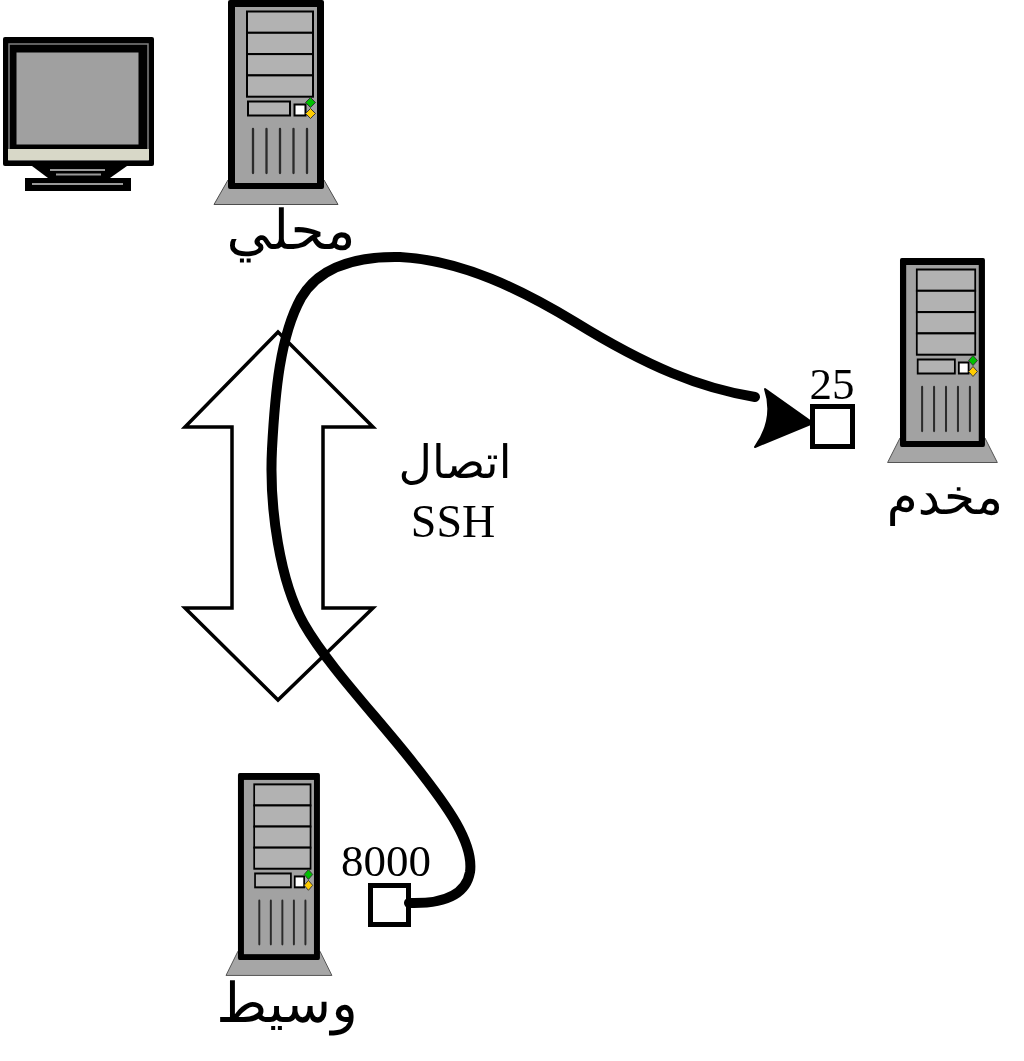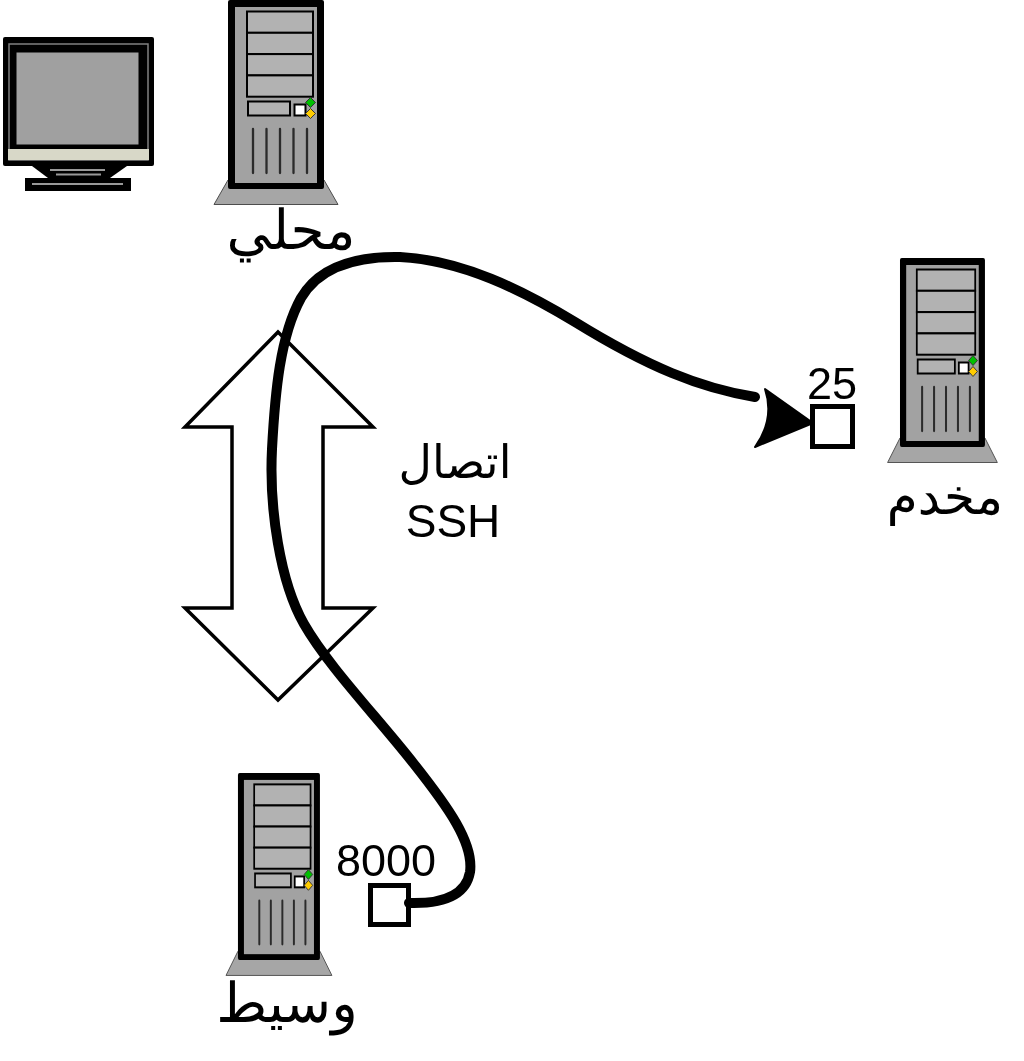--- a/index.html
+++ b/index.html
@@ -1,17 +1,17 @@
 <!DOCTYPE html>
 <html style="--outline: #000000; --tower-body: #a2a2a2; --bay-fill: #b2b2b2; --base-fill: #a6a6a6; --screen-fill: #a0a0a0; --monitor-strip: #d8d8c8; --led-green: #00bf00; --led-yellow: #ffcc00; --port-fill: #ffffff; --arrow-fill: #ffffff;"><head>
 <meta charset="utf-8">
 <style>
   html,body{margin:0;padding:0;background:#ffffff;}
   .page{position:relative;width:1024px;height:1061px;background:#fff;overflow:hidden;
-        font-family:Liberation Sans, sans-serif;}
+        font-family:Liberation Serif, serif;}
   svg{display:block;}
   text{fill:var(--outline,#000);}
   .tower-body{fill:var(--tower-body);}
   .tower-frame{fill:var(--outline);}
   .bay{fill:var(--bay-fill);stroke:var(--outline);stroke-width:2;}
   .floppy{fill:var(--bay-fill);stroke:var(--outline);stroke-width:2;}
   .power-button{fill:#ffffff;stroke:var(--outline);stroke-width:2;}
   .led-green{fill:var(--led-green);stroke:#333;stroke-width:1;}
   .led-yellow{fill:var(--led-yellow);stroke:#333;stroke-width:1;}
   .vent{stroke:#2b2b2b;stroke-width:2.3;stroke-linecap:round;}

